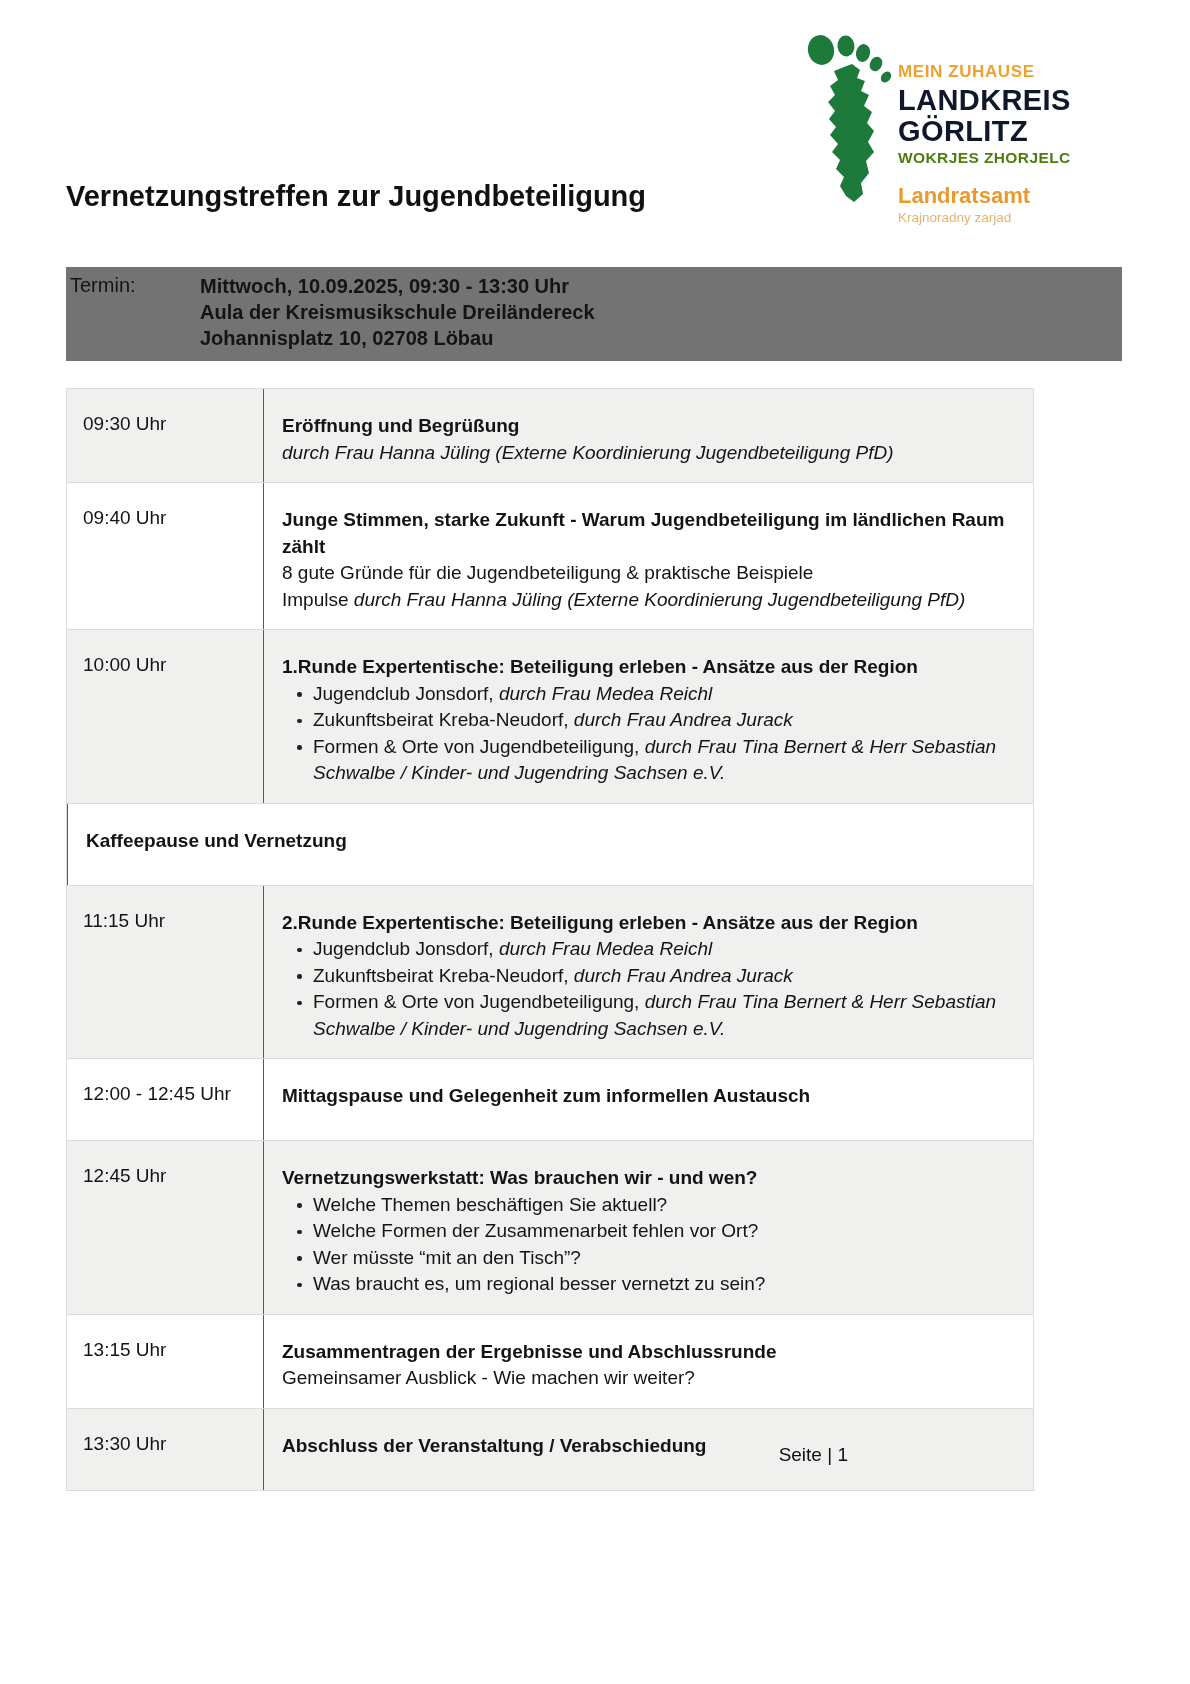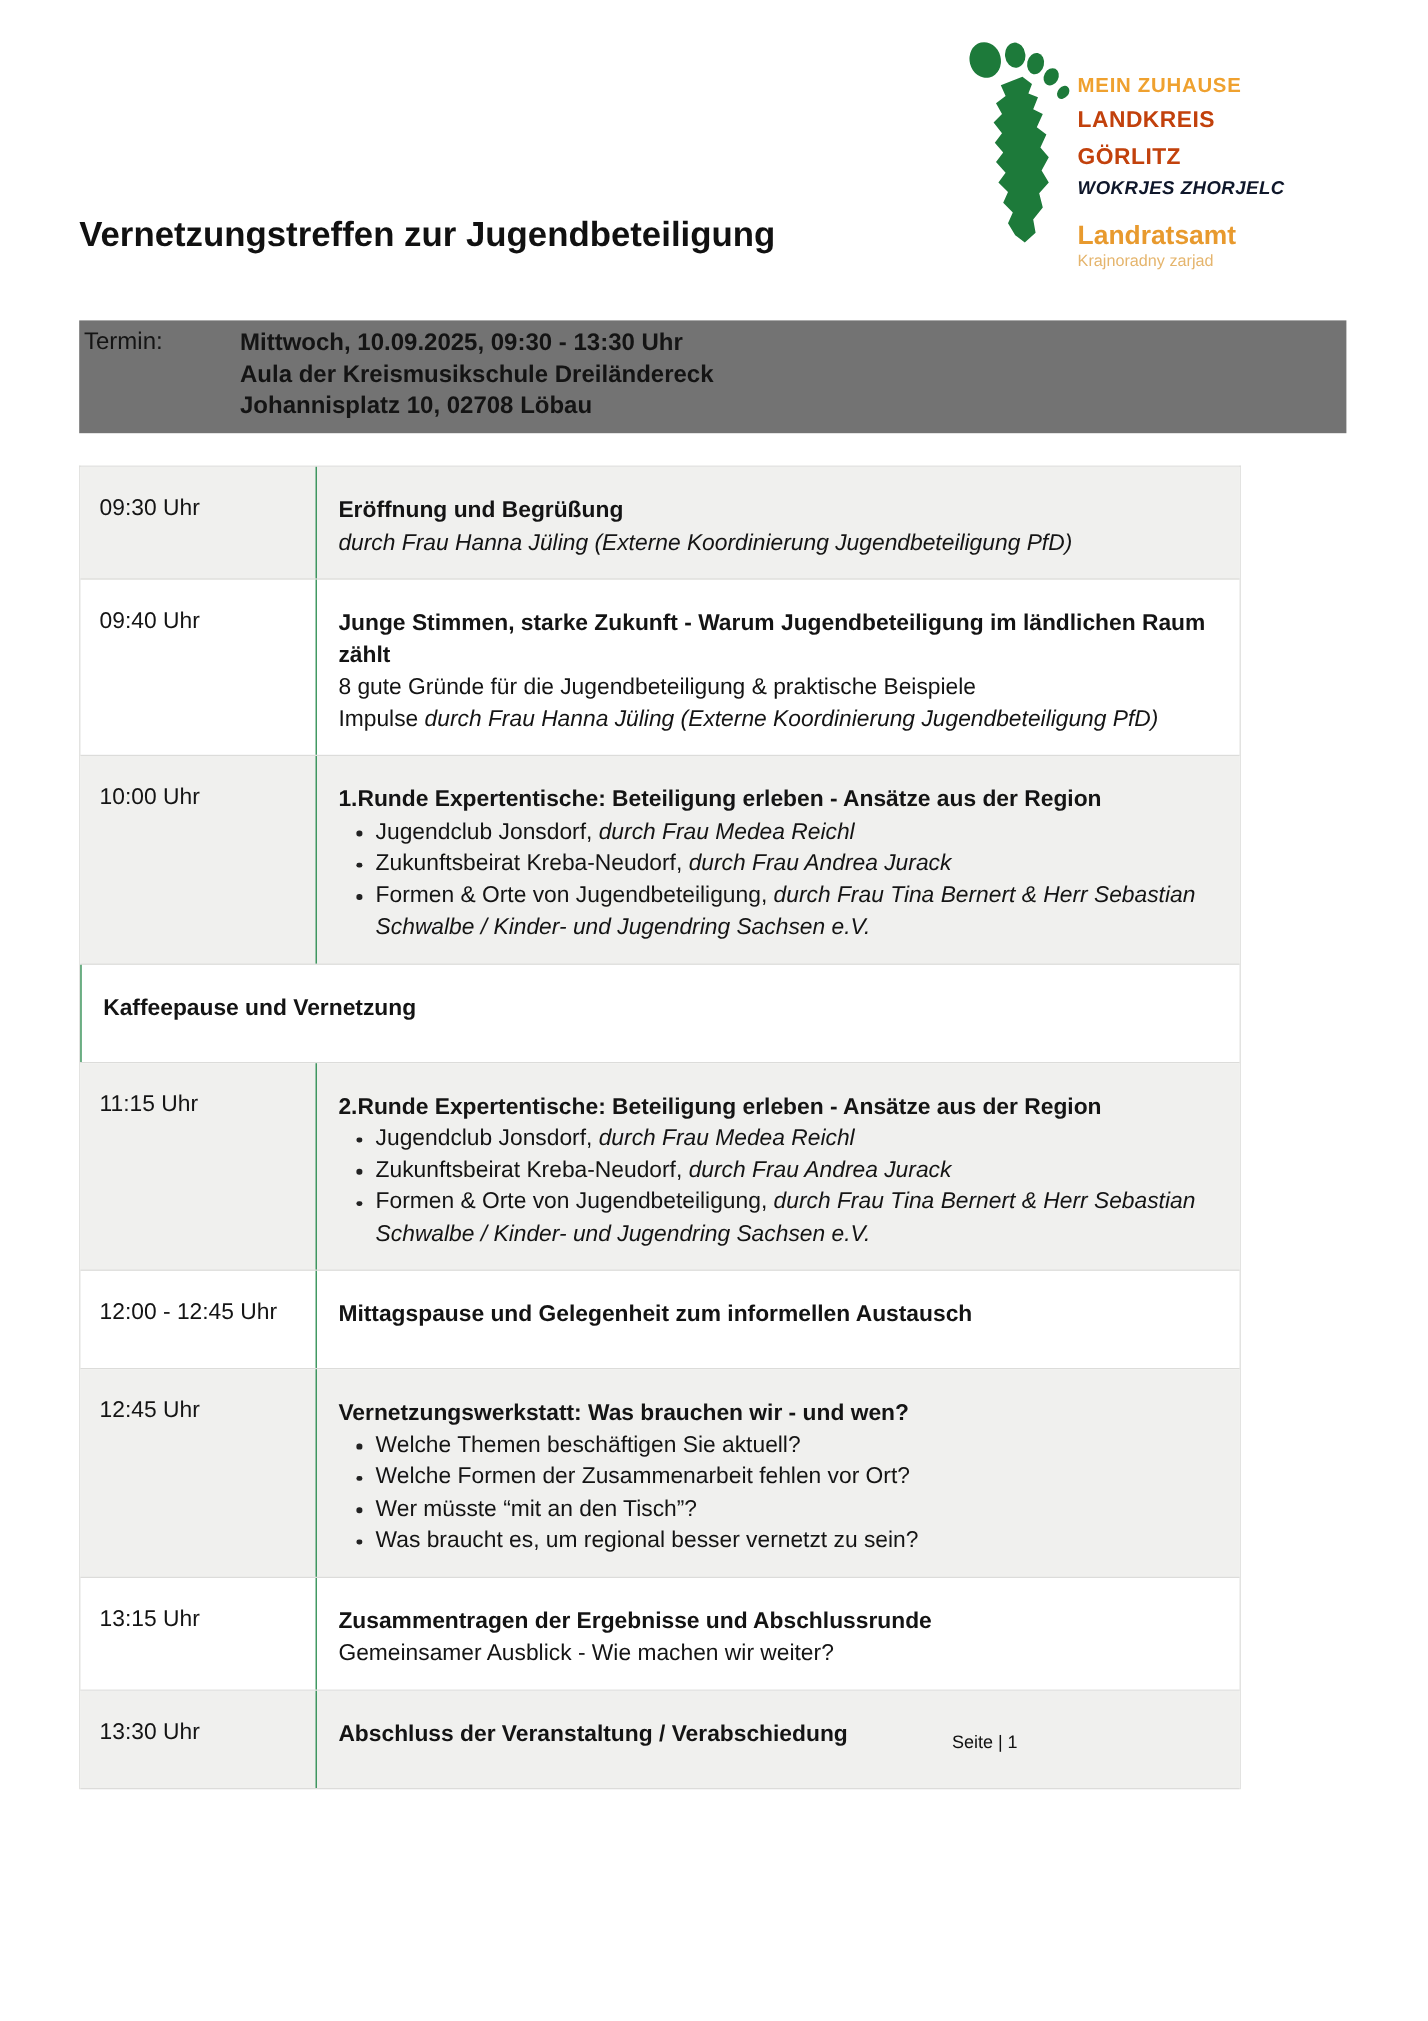--- a/index.html
+++ b/index.html
@@ -9,22 +9,22 @@
     font-family:"Liberation Sans", sans-serif; color:#141414;
     overflow:hidden;
   }
   .page { position:absolute; inset:0; }
 
   
   .logo { position:absolute; left:806px; top:34px; display:flex; gap:4px; }
   .logo-foot { width:88px; height:186px; flex-shrink:0; }
   .logo-text { padding-top:28px; }
   .logo-tagline { font-size:17px; font-weight:bold; letter-spacing:0.6px; color:#efa12f; margin-bottom:3px; }
-  .logo-name { font-size:19px; font-weight:bold; letter-spacing:0.4px; color:#c2410c; line-height:31px; }
-  .logo-sorbian { font-size:15.5px; font-weight:bold; letter-spacing:0.4px; color:#0f172a; margin-top:2px;font-style:italic; }
+  .logo-name { font-size:29px; font-weight:bold; letter-spacing:0.4px; color:#0f172a; line-height:31px; }
+  .logo-sorbian { font-size:15.5px; font-weight:bold; letter-spacing:0.4px; color:#4d7c0f; margin-top:2px; }
   .logo-office { font-size:22px; font-weight:bold; color:#e89a2e; margin-top:16px; }
   .logo-office-sorbian { font-size:13.5px; color:#e5b56d; margin-top:1px; }
 
   
   .title { position:absolute; left:66px; top:180px; font-size:29px; font-weight:bold; color:#111; }
 
   
   .meta { position:absolute; left:66px; top:267px; width:1056px; background:#737373;
           display:flex; padding:6px 0 10px 4px; }
   .meta-label { width:130px; font-size:20px; flex-shrink:0; padding-top:1px; }
@@ -39,21 +39,21 @@
   .content-cell { flex:1; border-left:1px solid #15803d; font-size:19px; line-height:26.5px;
                   padding:24px 26px 16px 18px; }
   .heading { font-weight:bold; }
   .line {}
   .bullet { position:relative; padding-left:31px; }
   .bullet::before { content:""; position:absolute; left:15px; top:11.5px; width:4.5px; height:4.5px;
                     border-radius:50%; background:#222; }
   .it { font-style:italic; }
 
   
-  .footer { position:absolute; left:66px; top:1444px; width:782px; text-align:right; font-size:15px; color:#111; }
+  .footer { position:absolute; left:66px; top:1444px; width:782px; text-align:right; font-size:19px; color:#111; }
 </style>
 </head>
 <body>
 
 <div class="page">
 
   <div class="logo">
     <svg class="logo-foot" viewBox="0 0 88 186" xmlns="http://www.w3.org/2000/svg">
 
       <ellipse cx="15" cy="16" rx="13" ry="15" fill="#1d7a3a" transform="rotate(-14 15 16)"></ellipse>

